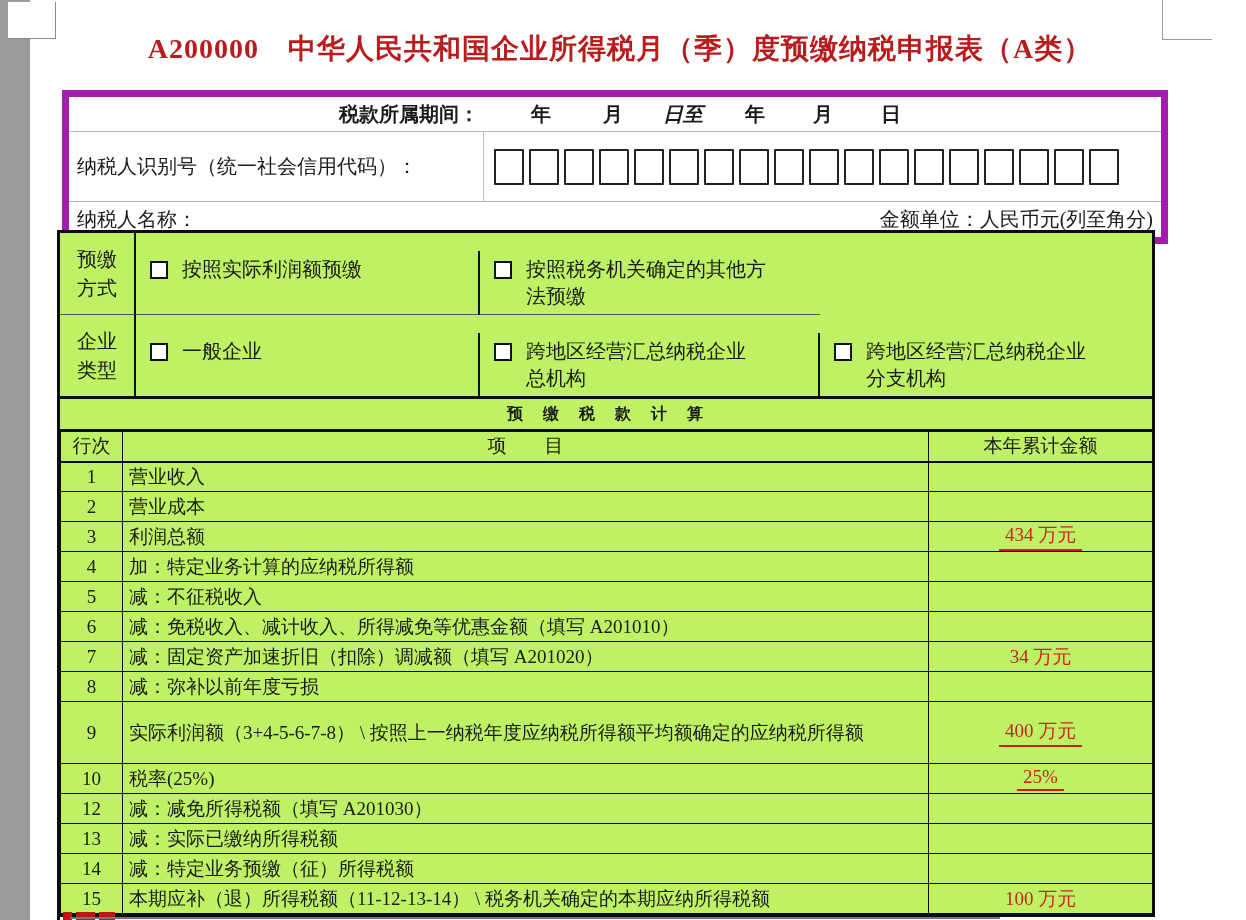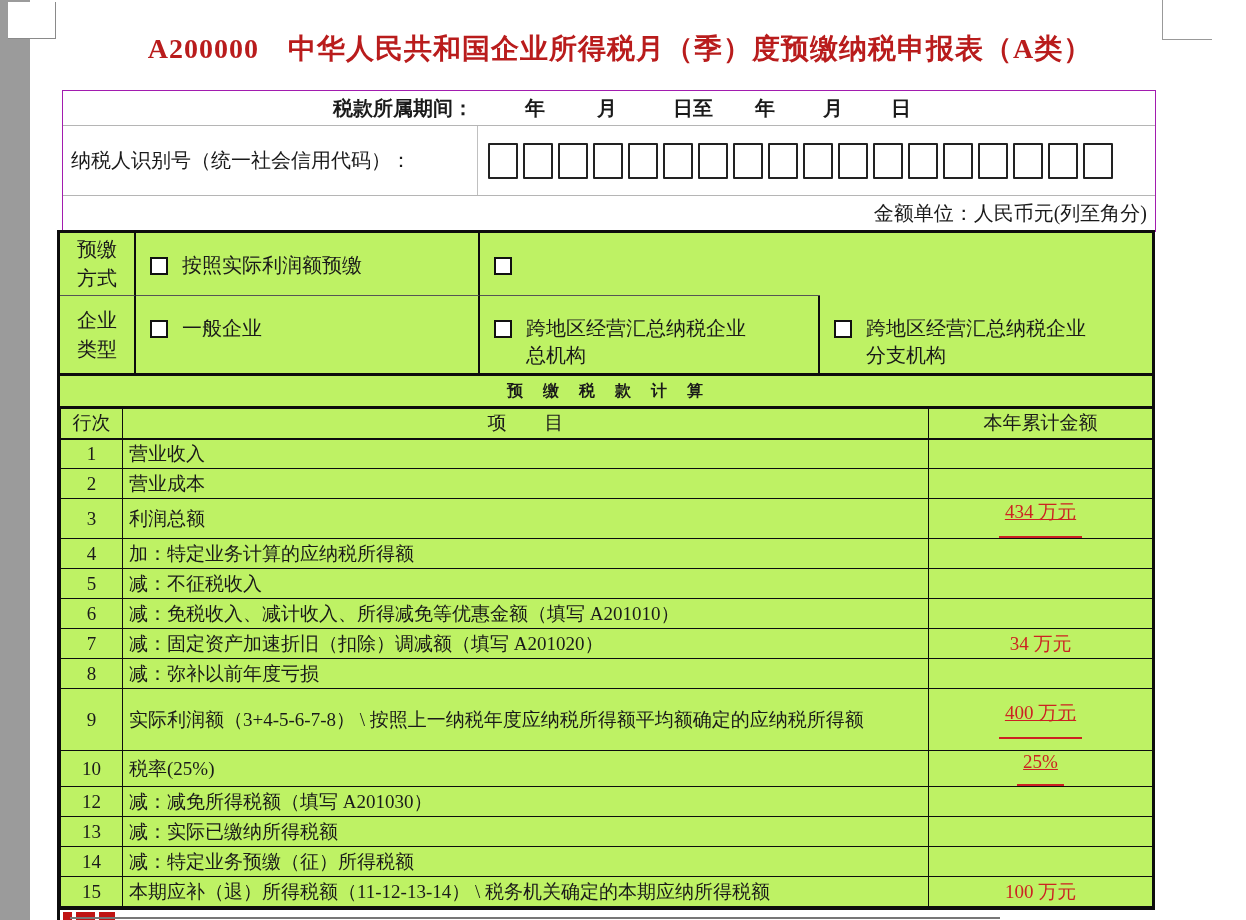--- a/index.html
+++ b/index.html
@@ -19,29 +19,29 @@
   .crop-h{position:absolute;left:1162px;top:39px;width:50px;height:1px;background:#999;}
 
   .title{
     position:absolute;left:30px;top:30px;width:1180px;text-align:center;
     font-size:28px;font-weight:bold;letter-spacing:1px;color:#b91c1c;
   }
 
   
   .info-box{
     position:absolute;left:62px;top:90px;width:1092px;
-    border:1px solid #a21caf;background:#fff;font-size:20px;
+    border:7px solid #a21caf;background:#fff;font-size:20px;
   }
   .info-row1{height:34px;border-bottom:1px solid #b5b5b5;display:flex;align-items:center;}
   .info-row1 .plabel{width:410px;text-align:right;font-weight:bold;}
   .pfields{display:flex;align-items:center;}
   .pfields span{font-weight:bold;}
   .pfields span:nth-child(1){margin-left:52px;}
   .pfields span:nth-child(2){margin-left:52px;}
-  .pfields span:nth-child(3){margin-left:56px;}
+  .pfields span:nth-child(3){margin-left:40px;font-style:italic;}
   .pfields span:nth-child(4){margin-left:42px;}
   .pfields span:nth-child(5){margin-left:48px;}
   .pfields span:nth-child(6){margin-left:48px;}
   .info-row2{height:69px;border-bottom:1px solid #b5b5b5;display:flex;align-items:center;}
   .info-row2 .idlabel{width:414px;padding-left:8px;box-sizing:border-box;}
   .idboxes{flex:1;display:flex;align-items:center;gap:5px;padding-left:10px;
     border-left:1px solid #c0c0c0;height:100%;}
   .idbox{display:inline-block;width:26px;height:32px;border:2px solid #222;border-radius:1px;background:#fff;}
   .info-row3{height:35px;display:flex;align-items:center;}
   .info-row3 .namelabel{width:704px;padding-left:8px;box-sizing:border-box;}
@@ -49,42 +49,42 @@
 
   
   .main-block{
     position:absolute;left:57px;top:230px;width:1092px;
     border:3px solid #0d0d0d;background:#bef264;
   }
   .opt-grid{display:grid;grid-template-columns:76px 344px 340px 1fr;font-size:20px;}
   .opt-label{border-right:2px solid #0d0d0d;display:flex;align-items:center;justify-content:center;
     text-align:center;white-space:pre-line;line-height:1.45;}
   .opt-cell{border-right:2px solid #0d0d0d;display:flex;align-items:flex-start;
-    padding:19px 4px 4px 12px;box-sizing:border-box;line-height:1.35;}
+    padding:5px 4px 4px 12px;box-sizing:border-box;line-height:1.35;margin-top:18px;}
   .opt-cell:last-child{border-right:none;}
   .row-a > div{border-bottom:1px solid #555;}
   .row-a .opt-label,.row-a .opt-cell{min-height:62px;}
   .row-b .opt-label,.row-b .opt-cell{min-height:63px;}
   .cb{flex:0 0 auto;width:14px;height:14px;border:2px solid #111;margin:5px 14px 0 2px;background:#fff;}
   .opt-text{white-space:pre-line;}
 
   .calc-title{
     border-top:3px solid #0d0d0d;border-bottom:2px solid #0d0d0d;
     height:30px;display:flex;align-items:center;justify-content:center;
     font-weight:bold;font-size:16px;letter-spacing:2px;
   }
   table.calc{border-collapse:collapse;width:100%;font-size:19px;table-layout:fixed;}
   table.calc td{border:1px solid #0d0d0d;padding:0 6px;height:30px;box-sizing:border-box;}
   table.calc tr.hdr td{border-bottom:2px solid #0d0d0d;text-align:center;height:30px;}
   td.cno{width:62px;text-align:center;}
   td.citem{width:806px;text-align:left;padding-left:10px;line-height:1.25;}
   td.camt{width:224px;text-align:center;}
   tr.tall td{height:62px;}
   .rv{color:#cc2222;font-size:19px;}
-  .rv.u{border-bottom:2px solid #cc2222;padding:0 6px 11px 6px;display:inline-block;text-decoration:underline;}
+  .rv.u{border-bottom:2px solid #cc2222;padding:0 6px 1px 6px;display:inline-block;}
 
   
   .next-left-border{position:absolute;left:57px;top:903px;width:3px;height:17px;background:#0d0d0d;}
   .frag{position:absolute;top:912px;height:8px;background:#c01414;}
   .frag.f1{left:63px;width:9px;}
   .frag.f2{left:76px;width:19px;}
   .frag.f3{left:99px;width:16px;}
   .next-top-line{position:absolute;left:70px;top:917px;width:930px;height:2px;background:#777;}
 </style>
 </head>
@@ -126,35 +126,38 @@
         <span class="idbox"></span>
         <span class="idbox"></span>
         <span class="idbox"></span>
         <span class="idbox"></span>
         <span class="idbox"></span>
         <span class="idbox"></span>
         <span class="idbox"></span>
       </span>
   </div>
   <div class="info-row3">
+    <span class="namelabel">纳税人名称：</span>
     <span class="unit">金额单位：人民币元(列至角分)</span>
   </div>
 </div>
 
 <div class="main-block">
 
   <div class="opt-grid row-a">
     <div class="opt-label">预缴
 方式</div>
     <div class="opt-cell">
       <span class="cb"></span>
       <span class="opt-text">按照实际利润额预缴</span>
     </div>
     <div class="opt-cell">
       <span class="cb"></span>
+      <span class="opt-text">按照税务机关确定的其他方
+法预缴</span>
     </div>
   </div>
 
   <div class="opt-grid row-b">
     <div class="opt-label">企业
 类型</div>
     <div class="opt-cell">
       <span class="cb"></span>
       <span class="opt-text">一般企业</span>
     </div>

